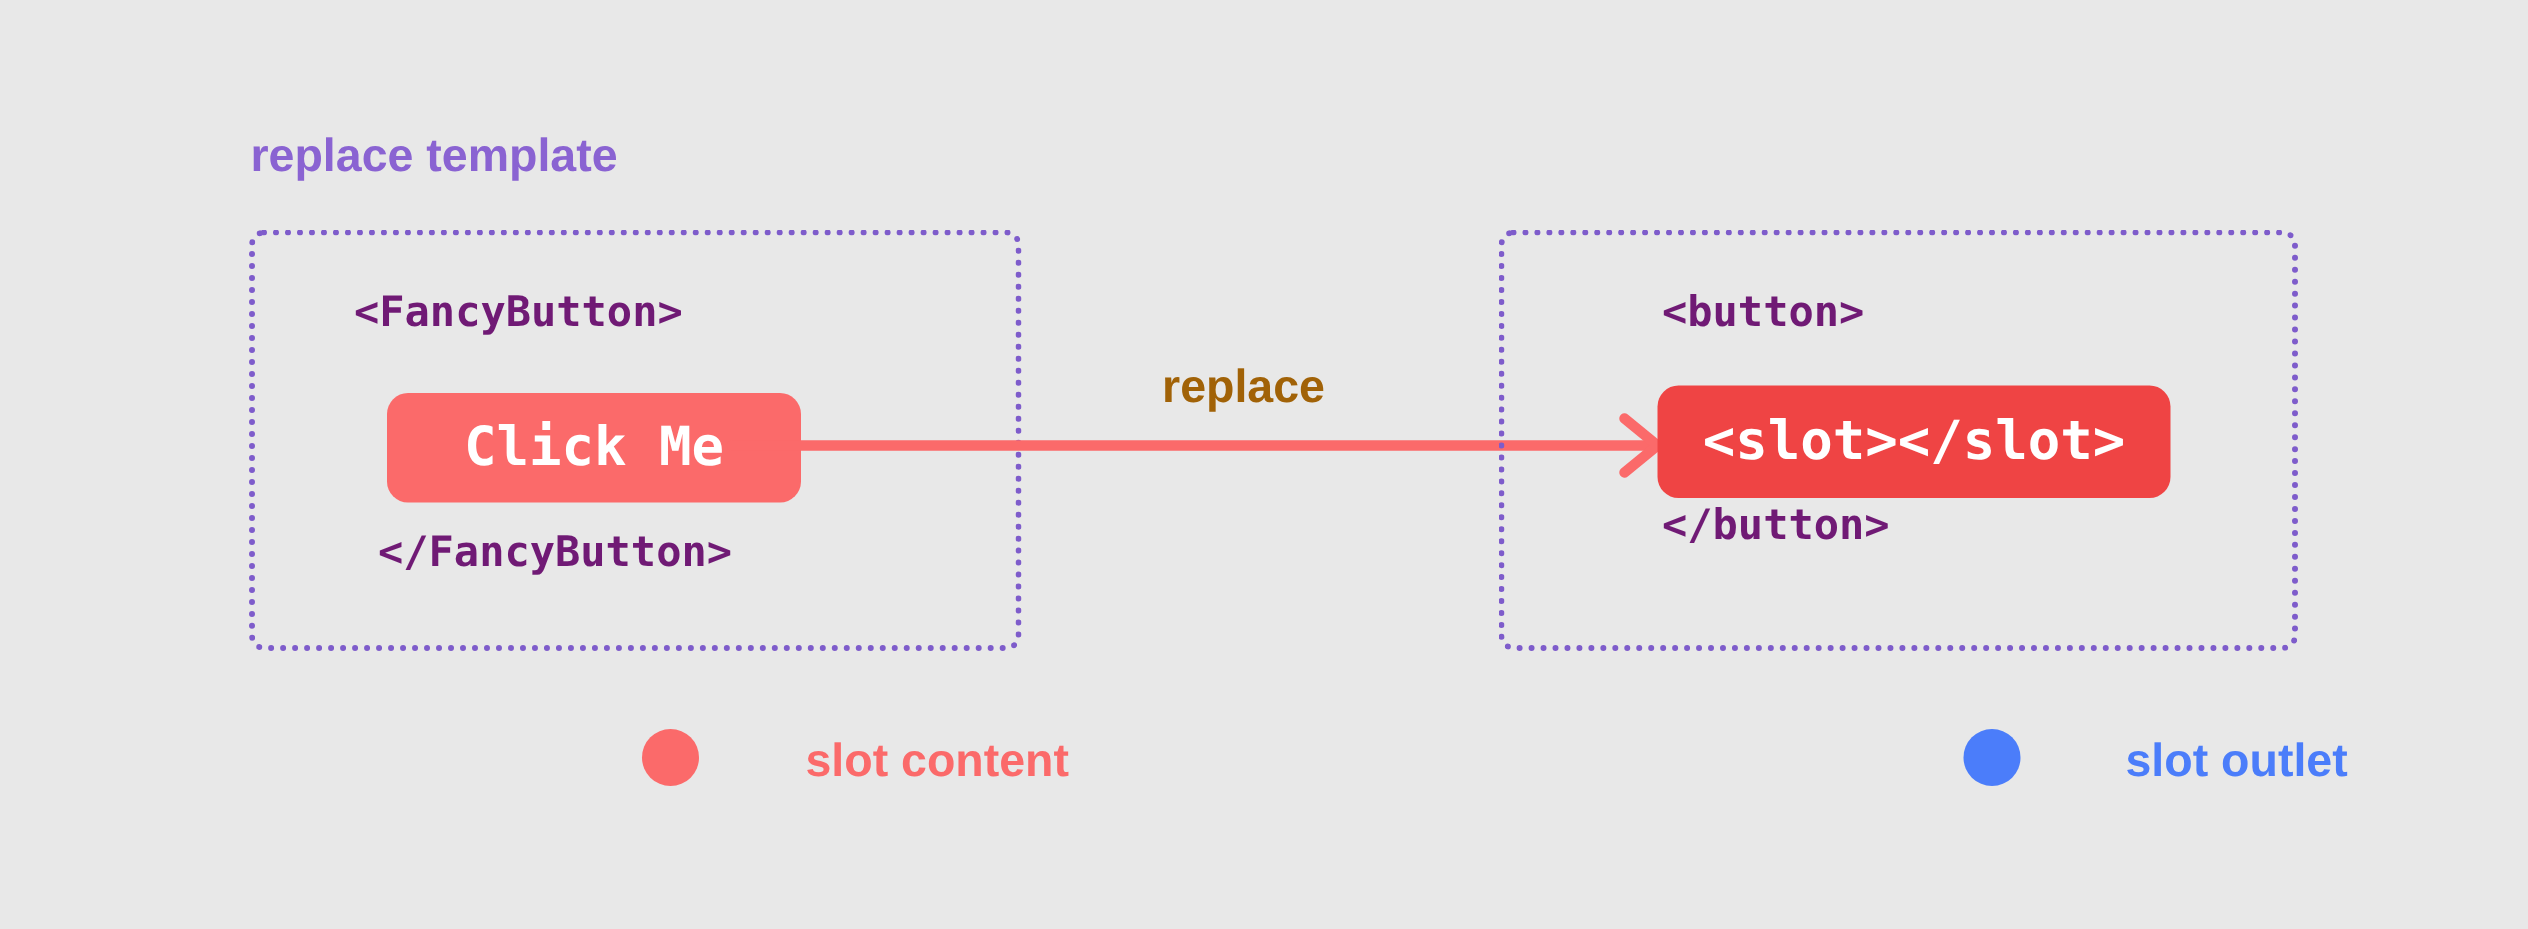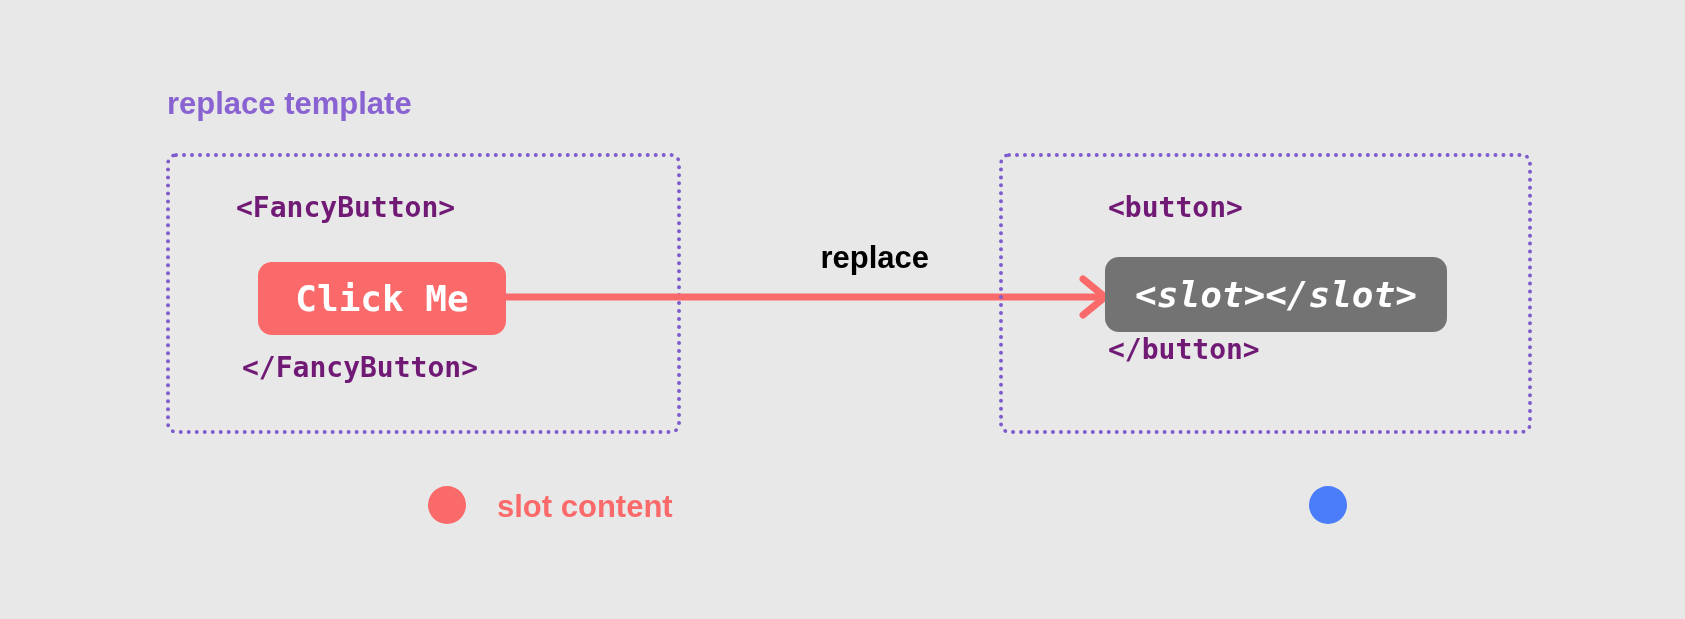--- a/index.html
+++ b/index.html
@@ -39,63 +39,64 @@
     align-items: center;
     justify-content: center;
     border-radius: 14px;
     font-family: "DejaVu Sans Mono", monospace;
     font-size: 36px;
     font-weight: bold;
     color: #ffffff;
     white-space: nowrap;
   }
   .chip.red  { background: #fb6a6a; }
-  .chip.blue { background: #737373; font-style: italic; }
+  .chip.blue { background: #ef4444; }
   .arrow-label {
     position: absolute;
     left: 729px;
     top: 240px;
     width: 200px;
-    text-align: right;
+    text-align: center;
     font-size: 31px;
     font-weight: bold;
-    color: #000000;
+    color: #a16207;
   }
   .arrow-svg { position: absolute; left: 483px; top: 264px; }
   .legend-dot {
     position: absolute;
     width: 38px;
     height: 38px;
     border-radius: 50%;
   }
   .legend-dot.red  { background: #fb6a6a; }
   .legend-dot.blue { background: #4b7dfa; }
   .legend-label {
     position: absolute;
     font-size: 31px;
     font-weight: bold;
     white-space: nowrap;
+    margin-left: 40px;
   }
   .legend-label.red  { color: #fb6a6a; }
   .legend-label.blue { color: #4b7dfa; }
 </style>
 </head>
 <body>
 
 <div class="canvas">
 
   <div class="panel-title" style="left:167px; top:86px;">replace template</div>
 
   <div class="panel-box" style="left:166px; top:153px; width:515px; height:281px;"></div>
 
   <div class="code" style="left:236px; top:194px;">&lt;FancyButton&gt;</div>
 
-  <div class="chip red" style="left:258px; top:262px; width:248px; height:73px;">Click Me</div>
+  <div class="chip red" style="left:258px; top:262px; width:276px; height:73px;">Click Me</div>
 
-  <div class="code" style="left:242px; top:354px;">&lt;/FancyButton&gt;</div>
+  <div class="code" style="left:252px; top:354px;">&lt;/FancyButton&gt;</div>
 
   <div class="arrow-label">replace</div>
 
   <svg class="arrow-svg" width="630" height="66" viewBox="0 0 630 66">
     <line x1="5" y1="33" x2="616" y2="33" stroke="#fb6a6a" stroke-width="7" stroke-linecap="round"></line>
     <polyline points="600,15 622,33 600,51" fill="none" stroke="#fb6a6a" stroke-width="7" stroke-linecap="round" stroke-linejoin="round"></polyline>
   </svg>
 
 
   <div class="panel-box" style="left:999px; top:153px; width:533px; height:281px;"></div>
@@ -103,14 +104,15 @@
   <div class="code" style="left:1108px; top:194px;">&lt;button&gt;</div>
 
   <div class="chip blue" style="left:1105px; top:257px; width:342px; height:75px;">&lt;slot&gt;&lt;/slot&gt;</div>
 
   <div class="code" style="left:1108px; top:336px;">&lt;/button&gt;</div>
 
   <div class="legend-dot red" style="left:428px; top:486px;"></div>
   <div class="legend-label red" style="left:497px; top:489px;">slot content</div>
 
   <div class="legend-dot blue" style="left:1309px; top:486px;"></div>
+  <div class="legend-label blue" style="left:1377px; top:489px;">slot outlet</div>
 
 </div>
 
 </body></html>

